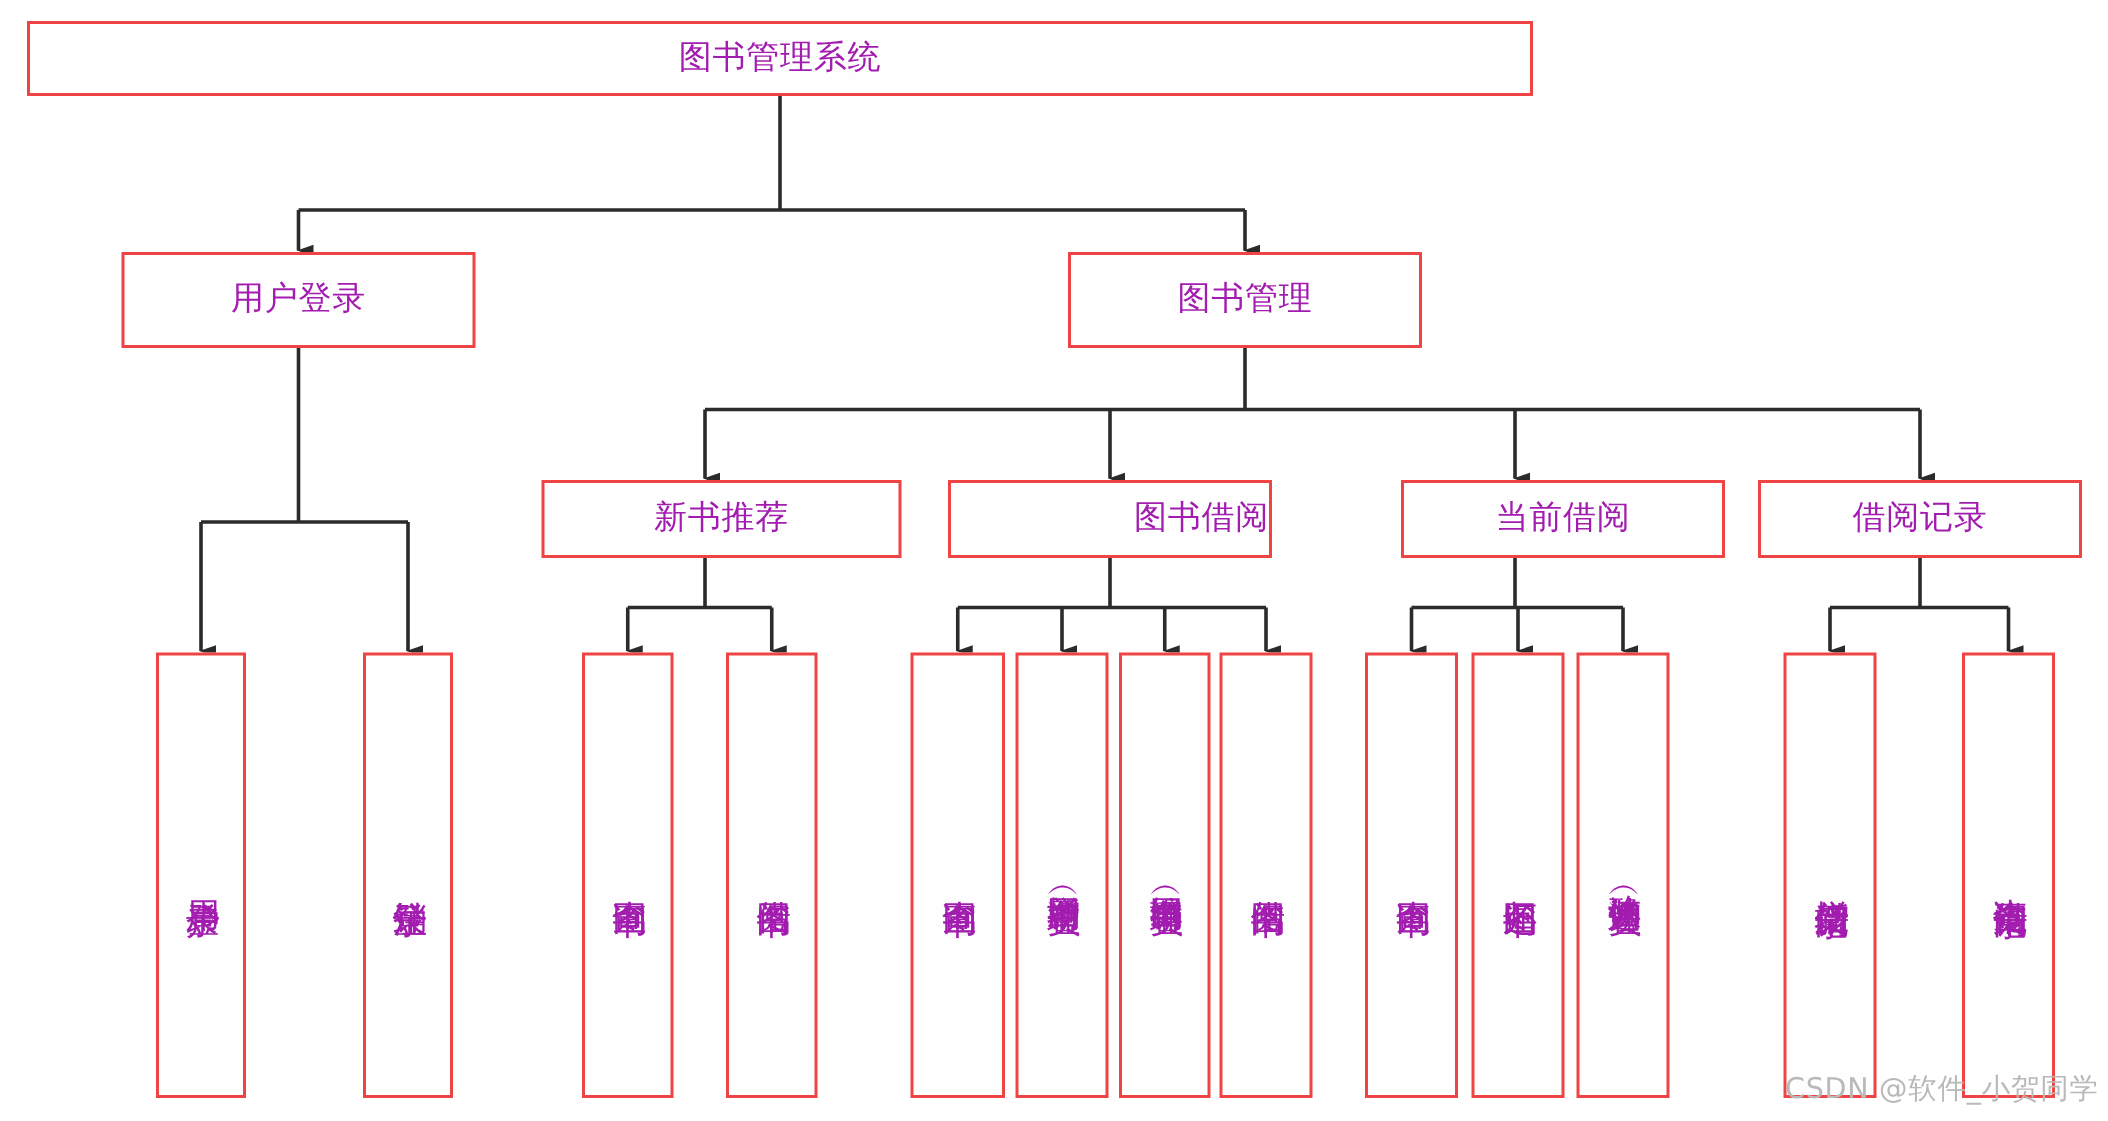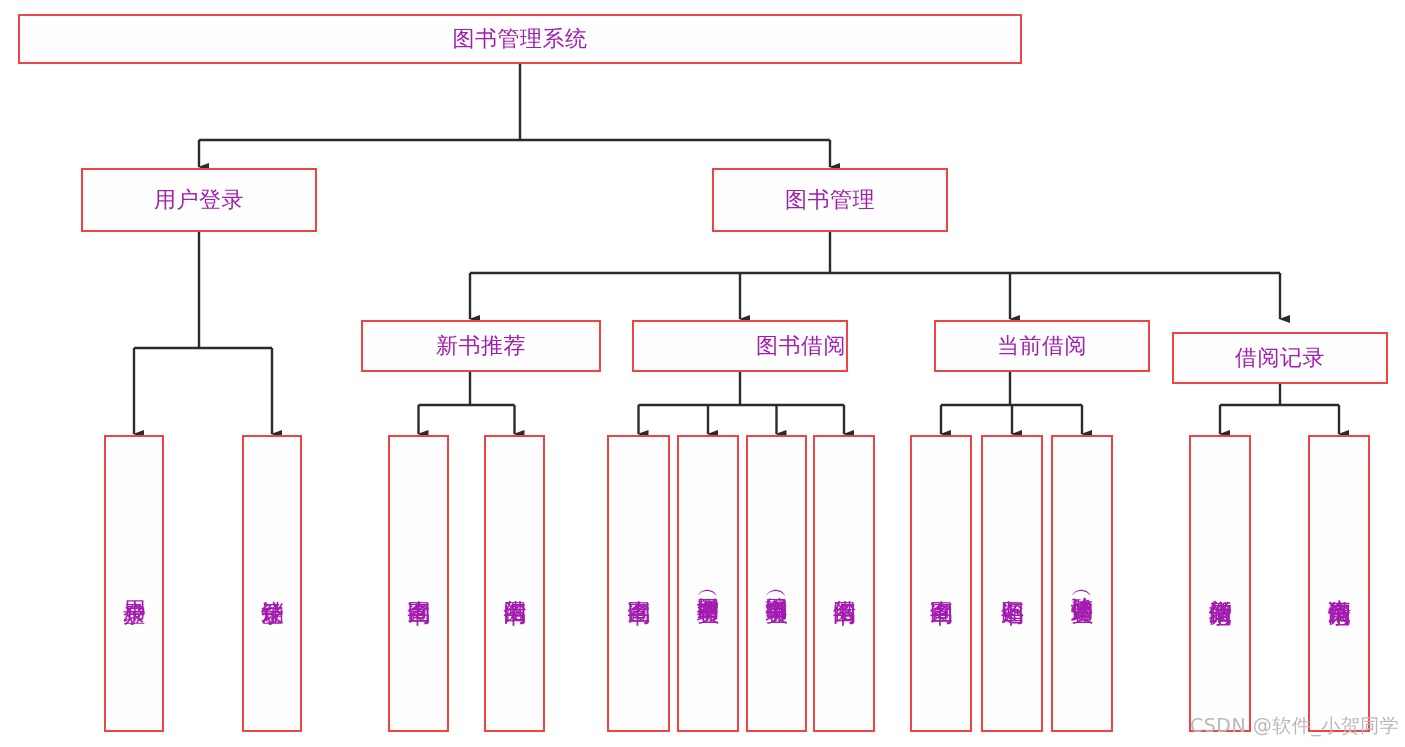--- a/index.html
+++ b/index.html
@@ -133,21 +133,21 @@
 
   <div class="node h" style="left: 361px; top: 320px; width: 240px; height: 52px;">
       <span>新书推荐</span>
     </div>
   <div class="node h" style="left: 632px; top: 320px; width: 216px; height: 52px; justify-content: flex-end;">
       <span>图书借阅</span>
     </div>
   <div class="node h" style="left: 902px; top: 320px; width: 216px; height: 52px; margin-left: 32px;">
       <span>当前借阅</span>
     </div>
-  <div class="node h" style="left: 1172px; top: 320px; width: 216px; height: 52px; margin-top: 12px;">
+  <div class="node h" style="left: 1172px; top: 320px; width: 216px; height: 52px;">
       <span>借阅记录</span>
     </div>
 
   <div class="node v" style="left: 104px; top: 435px; width: 60px; height: 297px;">
     <span class="vtext">用户登录</span>
     </div>
   <div class="node v" style="left: 242px; top: 435px; width: 60px; height: 297px;">
     <span class="vtext">注销登录</span>
     </div>
 

